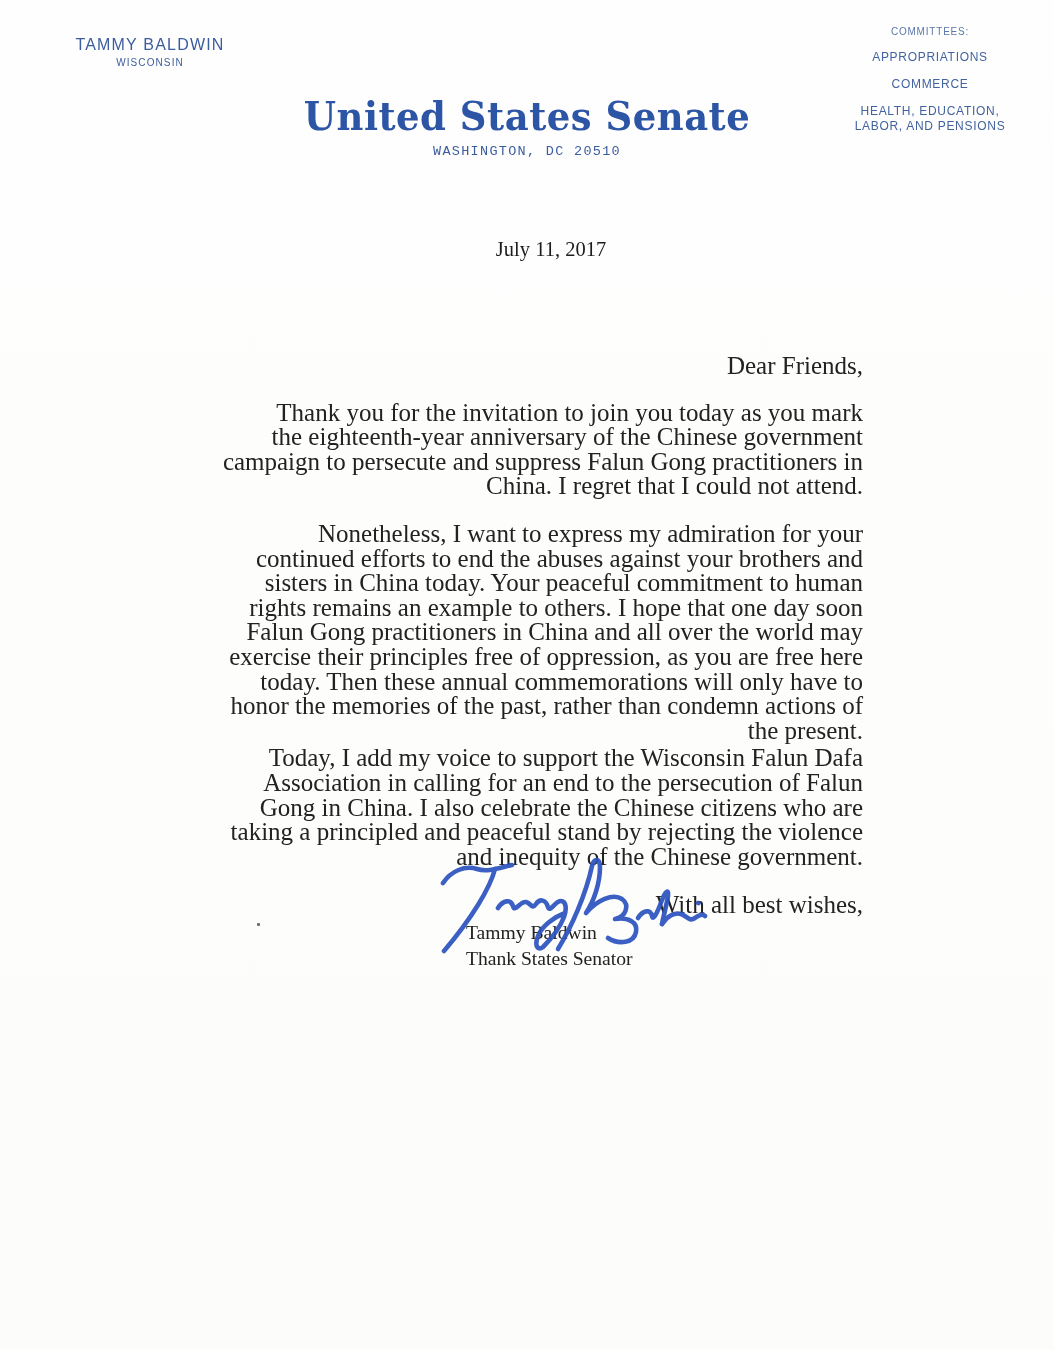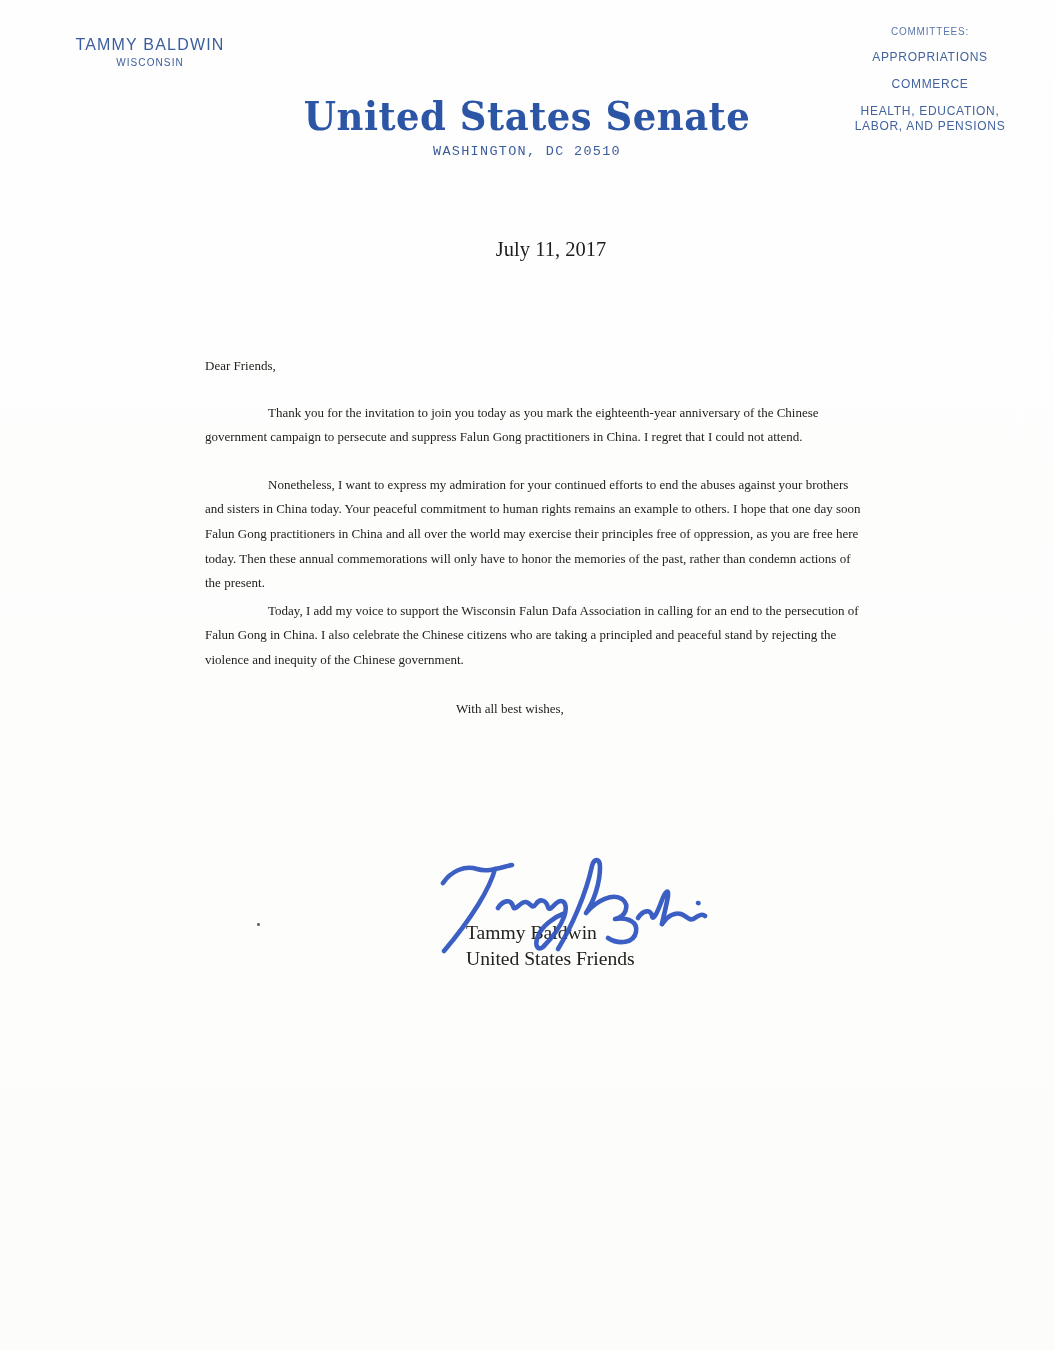--- a/index.html
+++ b/index.html
@@ -88,24 +88,24 @@
     text-align: center;
     font-size: 20.5px;
     color: #1c1c1c;
     margin-left: 24px;
   }
 
   .body-block {
     position: absolute;
     left: 205px; top: 354px;
     width: 658px;
-    font-size: 13px;
+    font-size: 25px;
     line-height: 24.6px;
     color: #222220;
-    text-align: left;
+    text-align: right;
   }
   .salutation { margin-bottom: 22px; }
   .para { text-indent: 63px; }
   .para + .para { margin-top: 23px; }
   .para:last-of-type { margin-top: 3px; }
   .closing {
     margin-top: 24px;
     margin-left: 251px;
   }
 
@@ -161,21 +161,21 @@
   <div class="body-block">
     <div class="salutation">Dear Friends,</div>
     <p class="para">Thank you for the invitation to join you today as you mark the eighteenth-year anniversary of the Chinese government campaign to persecute and suppress Falun Gong practitioners in China. I regret that I could not attend.</p>
     <p class="para">Nonetheless, I want to express my admiration for your continued efforts to end the abuses against your brothers and sisters in China today. Your peaceful commitment to human rights remains an example to others. I hope that one day soon Falun Gong practitioners in China and all over the world may exercise their principles free of oppression, as you are free here today. Then these annual commemorations will only have to honor the memories of the past, rather than condemn actions of the present.</p>
     <p class="para">Today, I add my voice to support the Wisconsin Falun Dafa Association in calling for an end to the persecution of Falun Gong in China. I also celebrate the Chinese citizens who are taking a principled and peaceful stand by rejecting the violence and inequity of the Chinese government.</p>
     <div class="closing">With all best wishes,</div>
   </div>
 
   <div class="typed-sig">
     <div>Tammy Baldwin</div>
-    <div>United States Friends</div>
+    <div>Thank States Senator</div>
   </div>
 
   <svg class="signature-svg" viewBox="0 0 272 102" fill="none" xmlns="http://www.w3.org/2000/svg">
     <g stroke="#2e54c0" stroke-width="4.6" stroke-linecap="round" stroke-linejoin="round" opacity="0.93">
 
       <path d="M7,27 C15,15 29,9 41,13 C51,16.5 63,12 76,9"></path>
 
       <path d="M59,13 C54,32 36,62 8,95"></path>
 
       <path d="M62,52 C67,44 75,43 77,50 C79,57 84,45 90,46 C95,47 96,54 100,48 C104,42 110,44 112,51 C114,57 119,45 125,45 C130,45 131,53 128,61 C123,74 113,85 107,91 C102,95 98,90 102,80 C106,70 118,61 129,57"></path>

